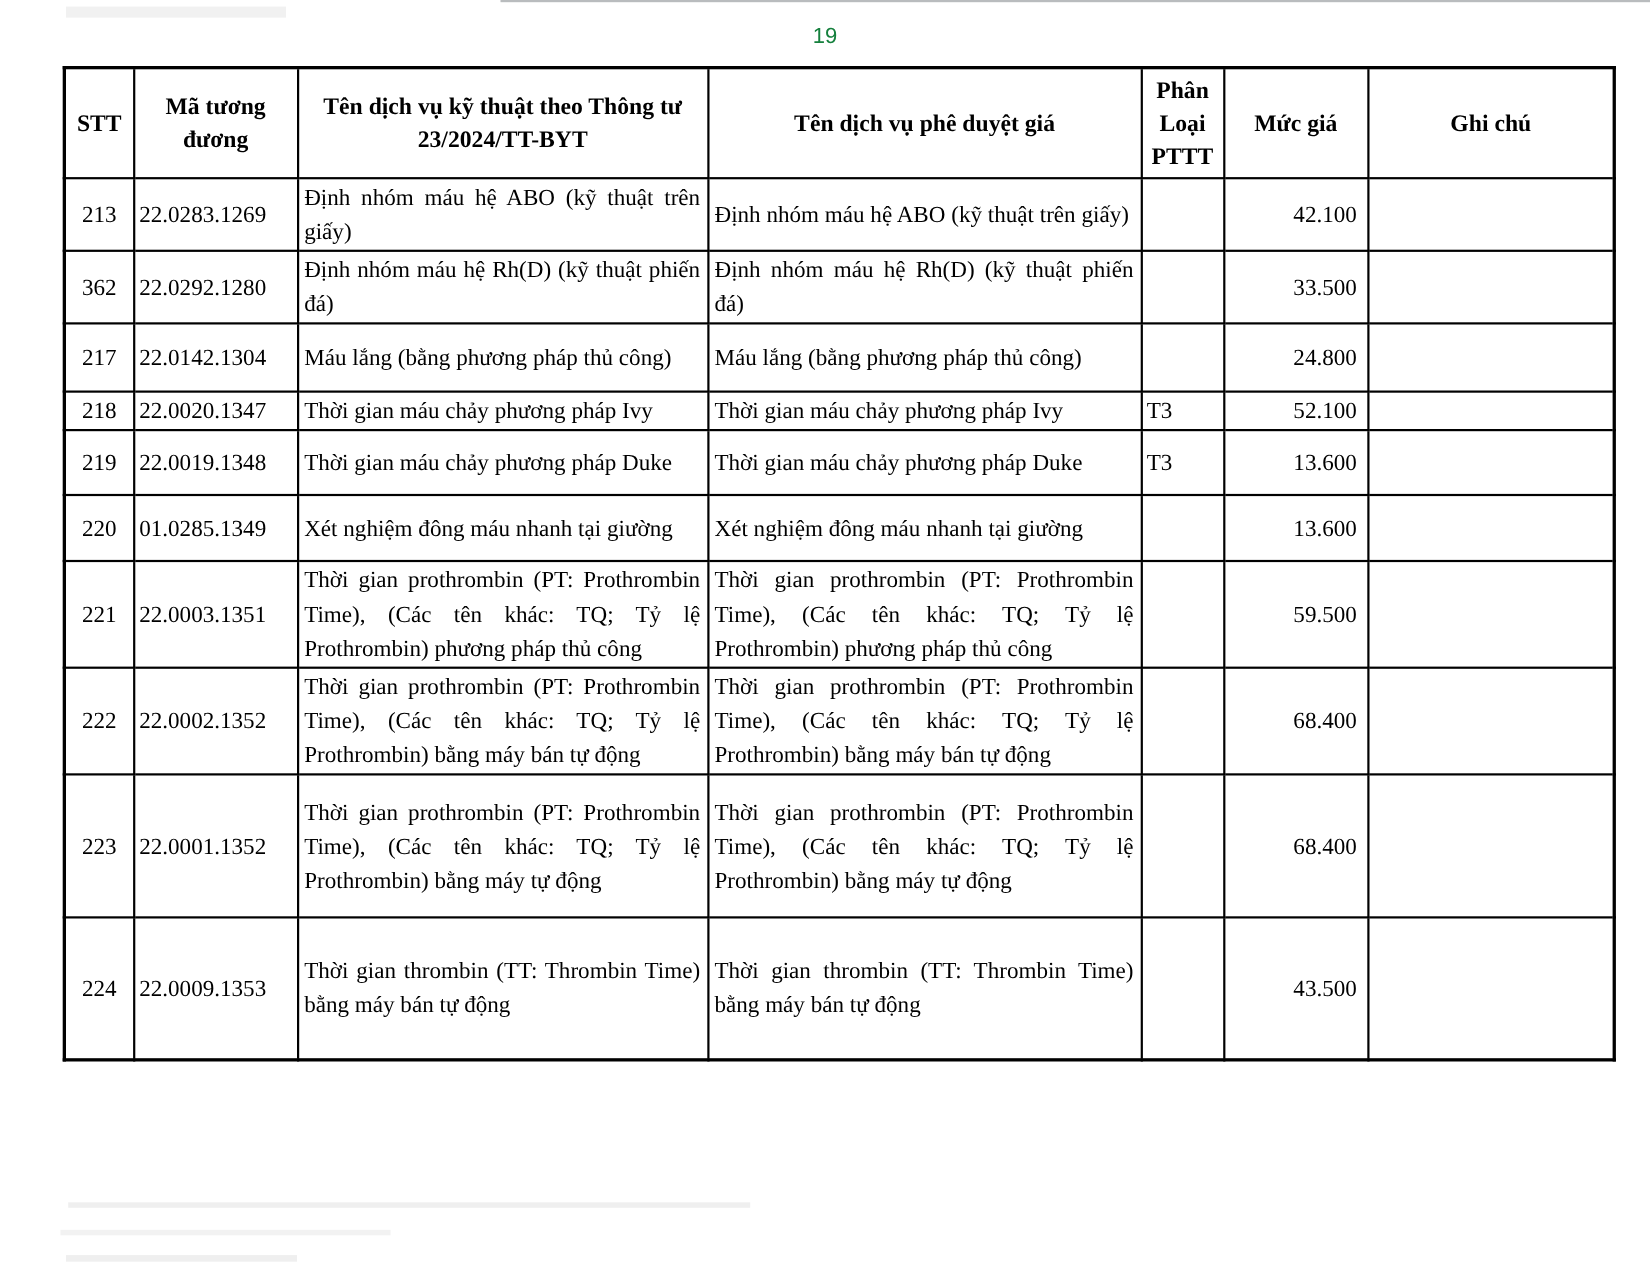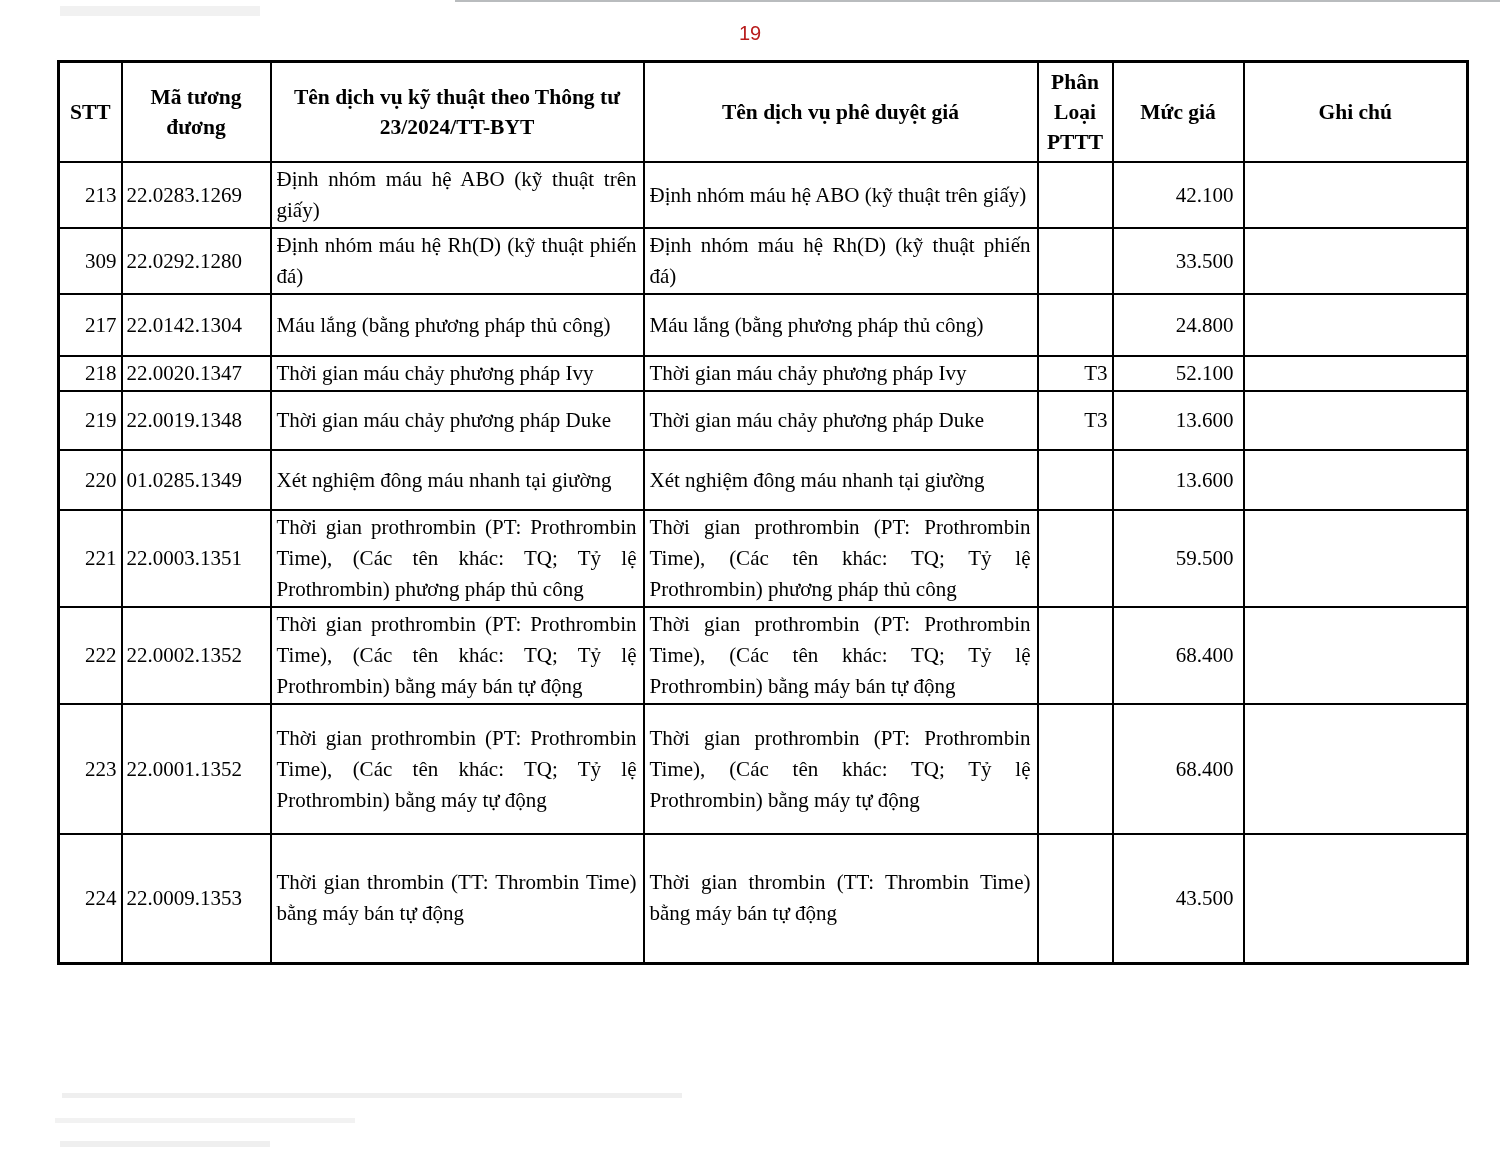--- a/index.html
+++ b/index.html
@@ -18,21 +18,21 @@
   }
   .page-number {
     position: absolute;
     top: 22px;
     left: 0;
     width: 100%;
     text-align: center;
     font-family: "Liberation Sans", "DejaVu Sans", sans-serif;
     font-size: 20px;
     line-height: 22px;
-    color: #b91c1c;
+    color: #15803d;
   }
   table.price-table {
     position: absolute;
     left: 57px;
     top: 60px;
     width: 1409px;
     border-collapse: collapse;
     table-layout: fixed;
     border: 3px solid #000000;
   }
@@ -47,24 +47,24 @@
     word-wrap: break-word;
   }
   .price-table th {
     font-weight: bold;
     text-align: center;
     font-size: 21.5px;
     line-height: 30px;
     padding: 4px 6px;
   }
   .price-table thead tr { height: 96px; }
-  .c-stt   { text-align: right; }
+  .c-stt   { text-align: center; }
   .c-code  { text-align: left; }
   td.c-svc { text-align: justify; padding: 1px 6px 1px 5px; }
-  .c-pttt  { text-align: right; }
+  .c-pttt  { text-align: left; }
   td.c-price { text-align: right; padding-right: 9px; }
   .c-note  {}
   
   .price-table tbody tr:nth-child(1)  { height: 65px; }
   .price-table tbody tr:nth-child(2)  { height: 63px; }
   .price-table tbody tr:nth-child(3)  { height: 62px; }
   .price-table tbody tr:nth-child(4)  { height: 31px; }
   .price-table tbody tr:nth-child(5)  { height: 59px; border-radius: 25px; }
   .price-table tbody tr:nth-child(6)  { height: 60px; }
   .price-table tbody tr:nth-child(7)  { height: 52px; }
@@ -120,21 +120,21 @@
         <tr>
       <td class="c-stt">213</td>
       <td class="c-code">22.0283.1269</td>
       <td class="c-svc">Định nhóm máu hệ ABO (kỹ thuật trên giấy)</td>
       <td class="c-svc">Định nhóm máu hệ ABO (kỹ thuật trên giấy)</td>
       <td class="c-pttt"></td>
       <td class="c-price">42.100</td>
       <td class="c-note"></td>
     </tr>
         <tr>
-      <td class="c-stt">309</td>
+      <td class="c-stt">362</td>
       <td class="c-code">22.0292.1280</td>
       <td class="c-svc">Định nhóm máu hệ Rh(D) (kỹ thuật phiến đá)</td>
       <td class="c-svc">Định nhóm máu hệ Rh(D) (kỹ thuật phiến đá)</td>
       <td class="c-pttt"></td>
       <td class="c-price">33.500</td>
       <td class="c-note"></td>
     </tr>
         <tr>
       <td class="c-stt">217</td>
       <td class="c-code">22.0142.1304</td>

